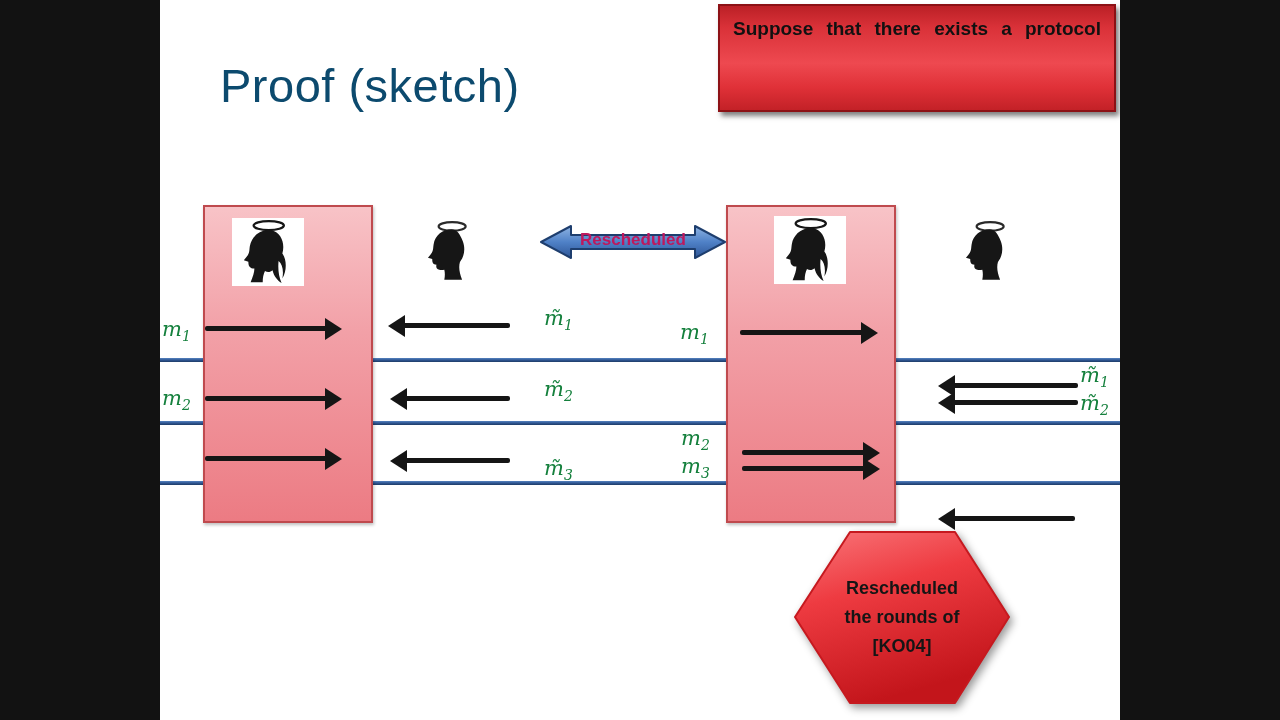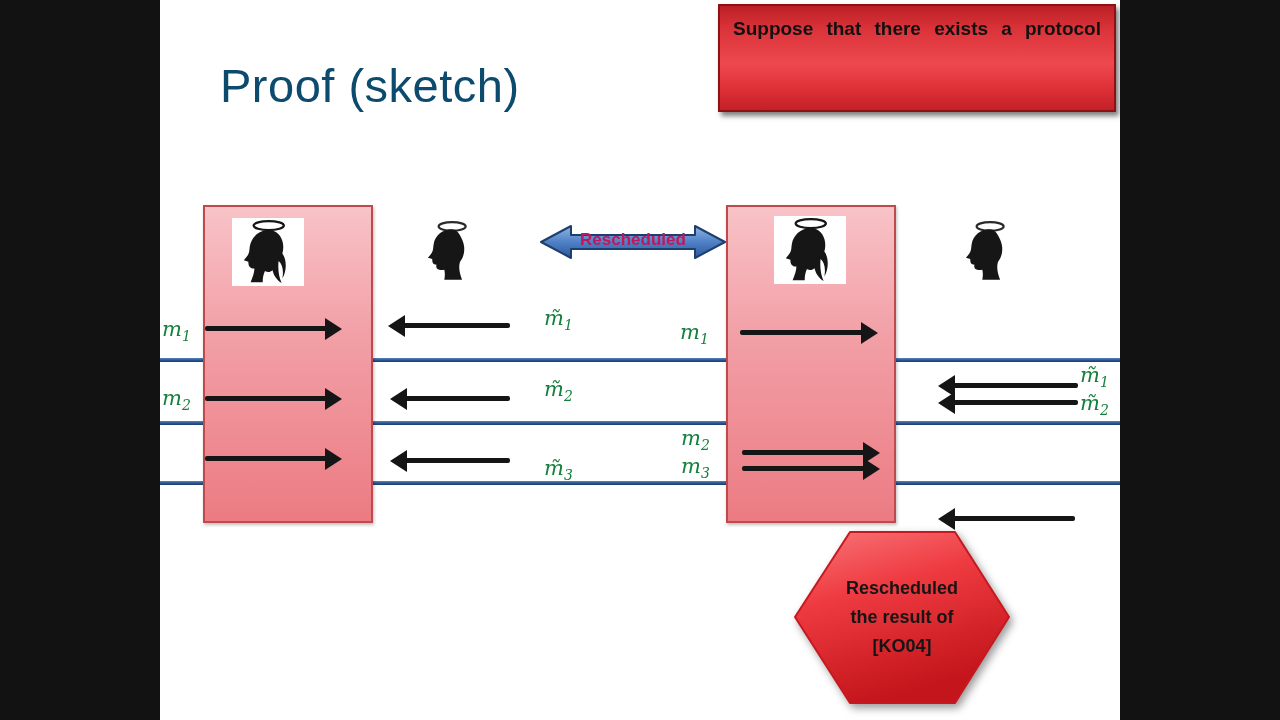--- a/index.html
+++ b/index.html
@@ -196,21 +196,21 @@
           <linearGradient id="hexgrad" x1="0" y1="0" x2="0.35" y2="1">
             <stop offset="0" stop-color="#f9767a"></stop>
             <stop offset="0.4" stop-color="#ee3b41"></stop>
             <stop offset="1" stop-color="#c3151b"></stop>
           </linearGradient>
         </defs>
         <polygon points="2,88 57,3 162,3 216,88 162,174 57,174" fill="url(#hexgrad)" stroke="#c6191f" stroke-width="2" stroke-linejoin="round"></polygon>
       </svg>
       <div class="htext">
         <span>Rescheduled</span>
-        <span>the result of</span>
+        <span>the rounds of</span>
         <span>[KO04]</span>
       </div>
     </div>
 
   </div>
 
   <div class="bar right"></div>
 </div>
 
 </body></html>

